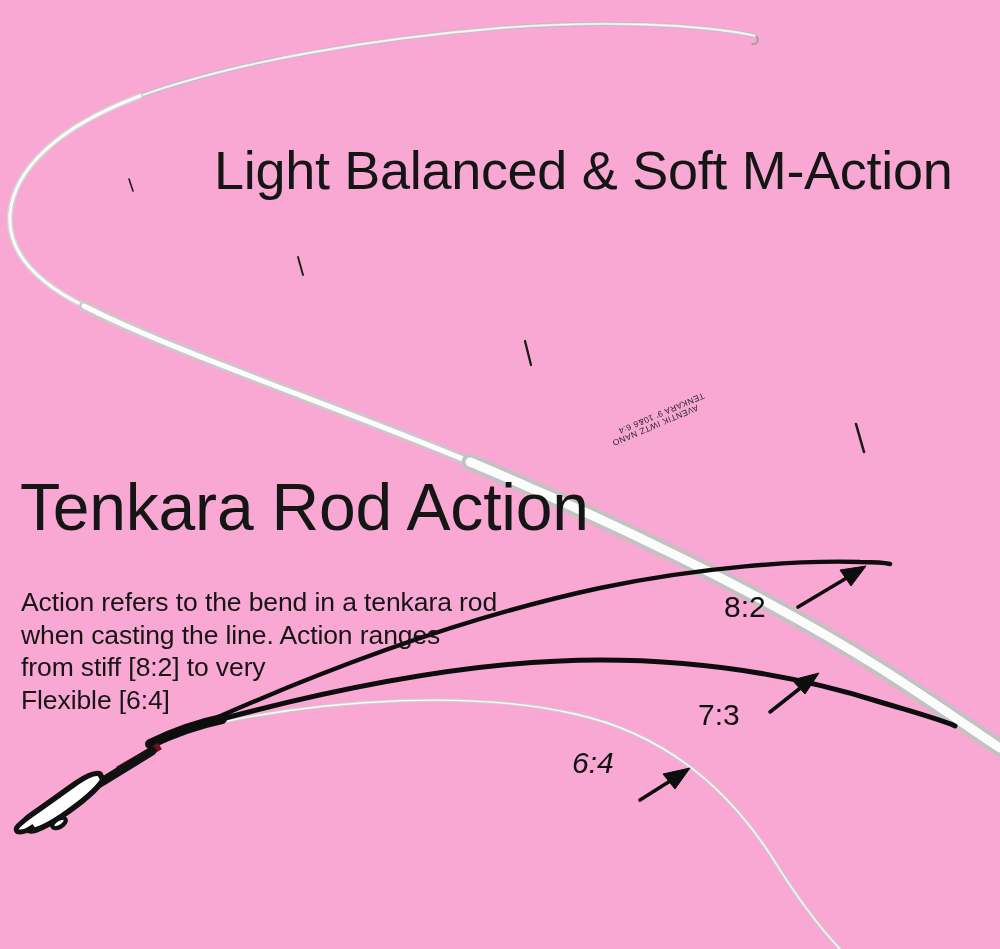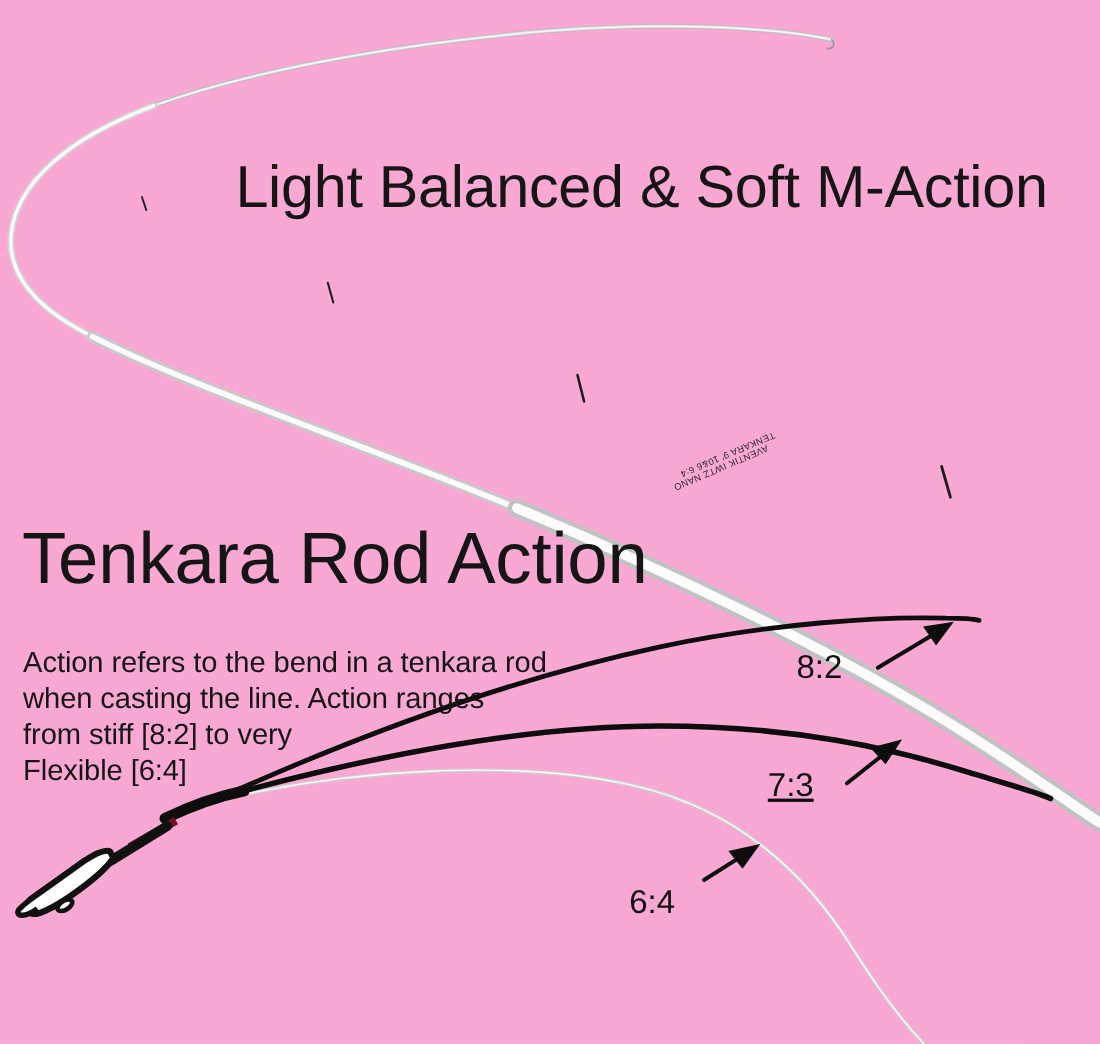--- a/index.html
+++ b/index.html
@@ -52,22 +52,22 @@
     letter-spacing: -0.1px;
     margin-top: 32px;
   }
   .action-label {
     font-size: 30px;
     font-weight: 400;
     color: #101010;
     text-align: center;
   }
   #label-82 { left: 724px; top: 592px; }
-  #label-73 { left: 698px; top: 700px; text-decoration: underline; }
-  #label-64 { left: 572px; top: 806px; }
+  #label-73 { left: 698px; top: 700px; }
+  #label-64 { left: 572px; top: 748px; font-style: italic; }
 
   .rod-text {
     position: absolute;
     font-size: 8.5px;
     color: #2a2a2a;
     letter-spacing: 0.4px;
     white-space: pre;
     transform-origin: left top;
   }
   #rod-text-1 {

